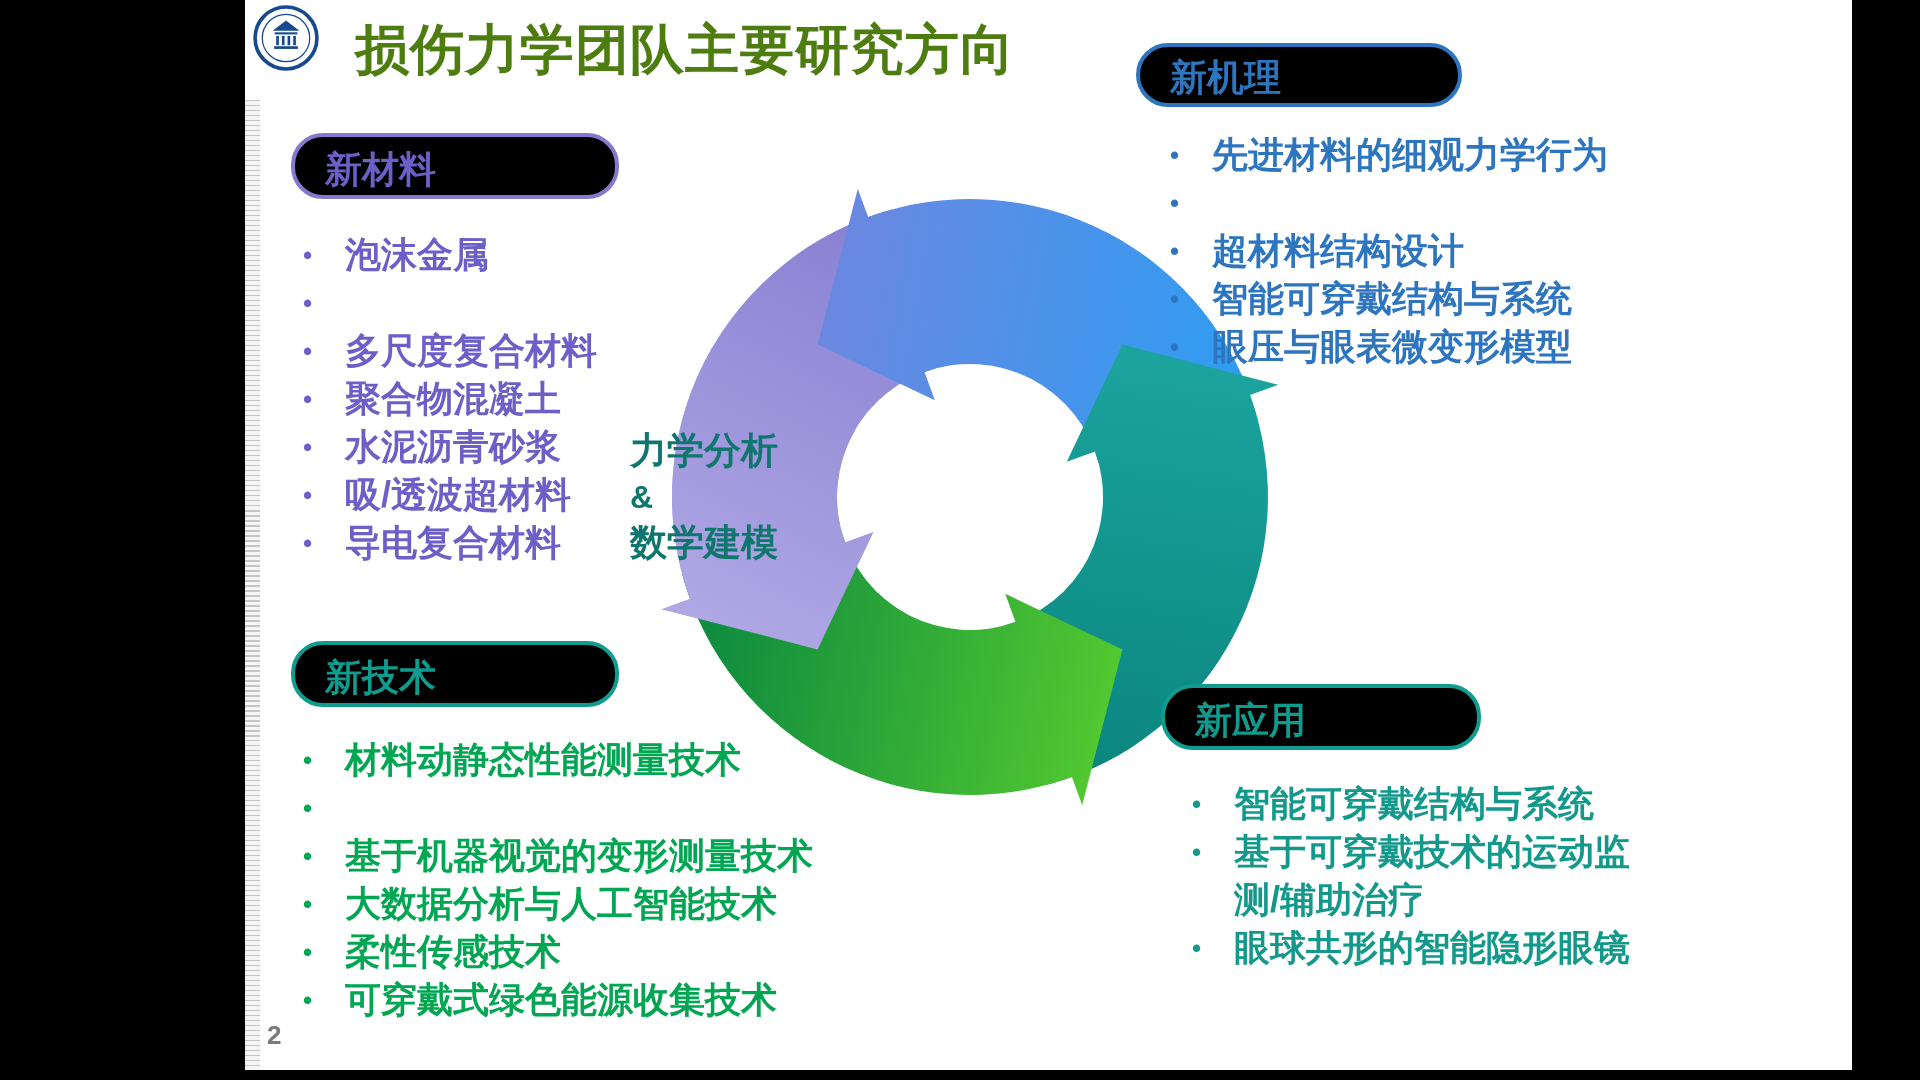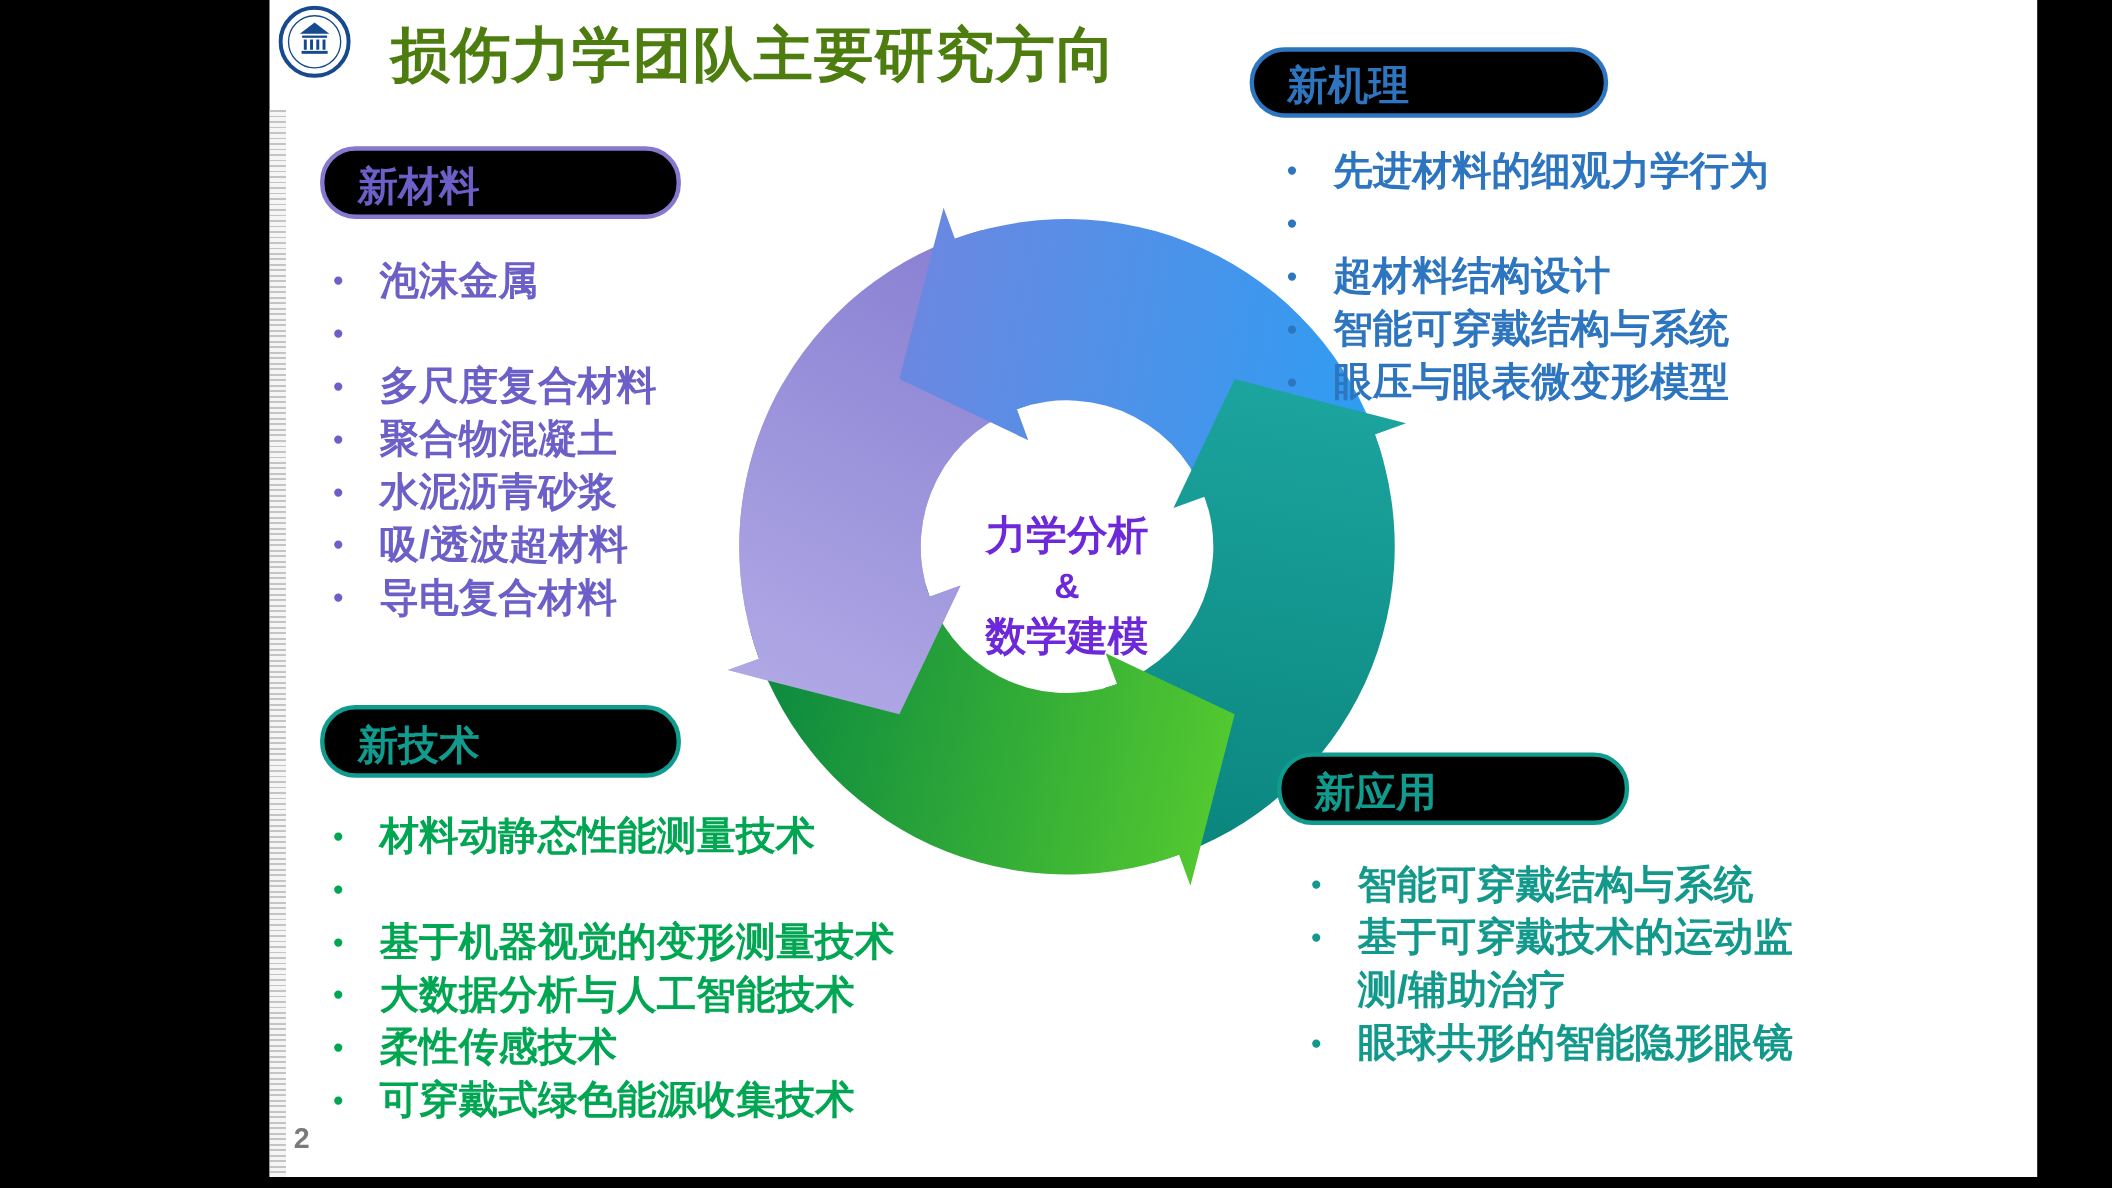--- a/index.html
+++ b/index.html
@@ -29,21 +29,21 @@
   .blt{width:42px;font-size:26px;flex:none;text-align:left;}
   .txt{white-space:nowrap;}
   .txt.wrap{white-space:normal;width:402px;}
   #list-materials{left:58px;top:231px;}
   #list-mechanisms{left:925px;top:131px;}
   #list-technologies{left:58px;top:736px;}
   #list-applications{left:947px;top:780px;}
 
   #diagram{position:absolute;left:385px;top:157px;width:680px;height:680px;z-index:1;}
   #cycle-arrows-host{position:absolute;left:0;top:0;width:680px;height:680px;}
-  #center-label{position:absolute;left:0;right:0;top:271px;text-align:center;color:#6d28d9;z-index:2;margin-top:36px;}
+  #center-label{position:absolute;left:0;right:0;top:271px;text-align:left;color:#0f766e;z-index:2;}
   #center-label .cline{font-size:37px;font-weight:800;line-height:46px;}
   #center-label .cline.amp{font-size:32px;}
 
   #page-num{position:absolute;left:22px;top:1020px;font-size:26px;font-weight:700;color:#7a7a7a;}
 </style>
 </head>
 <body>
 
 <div class="stage">
   <div class="slide">

